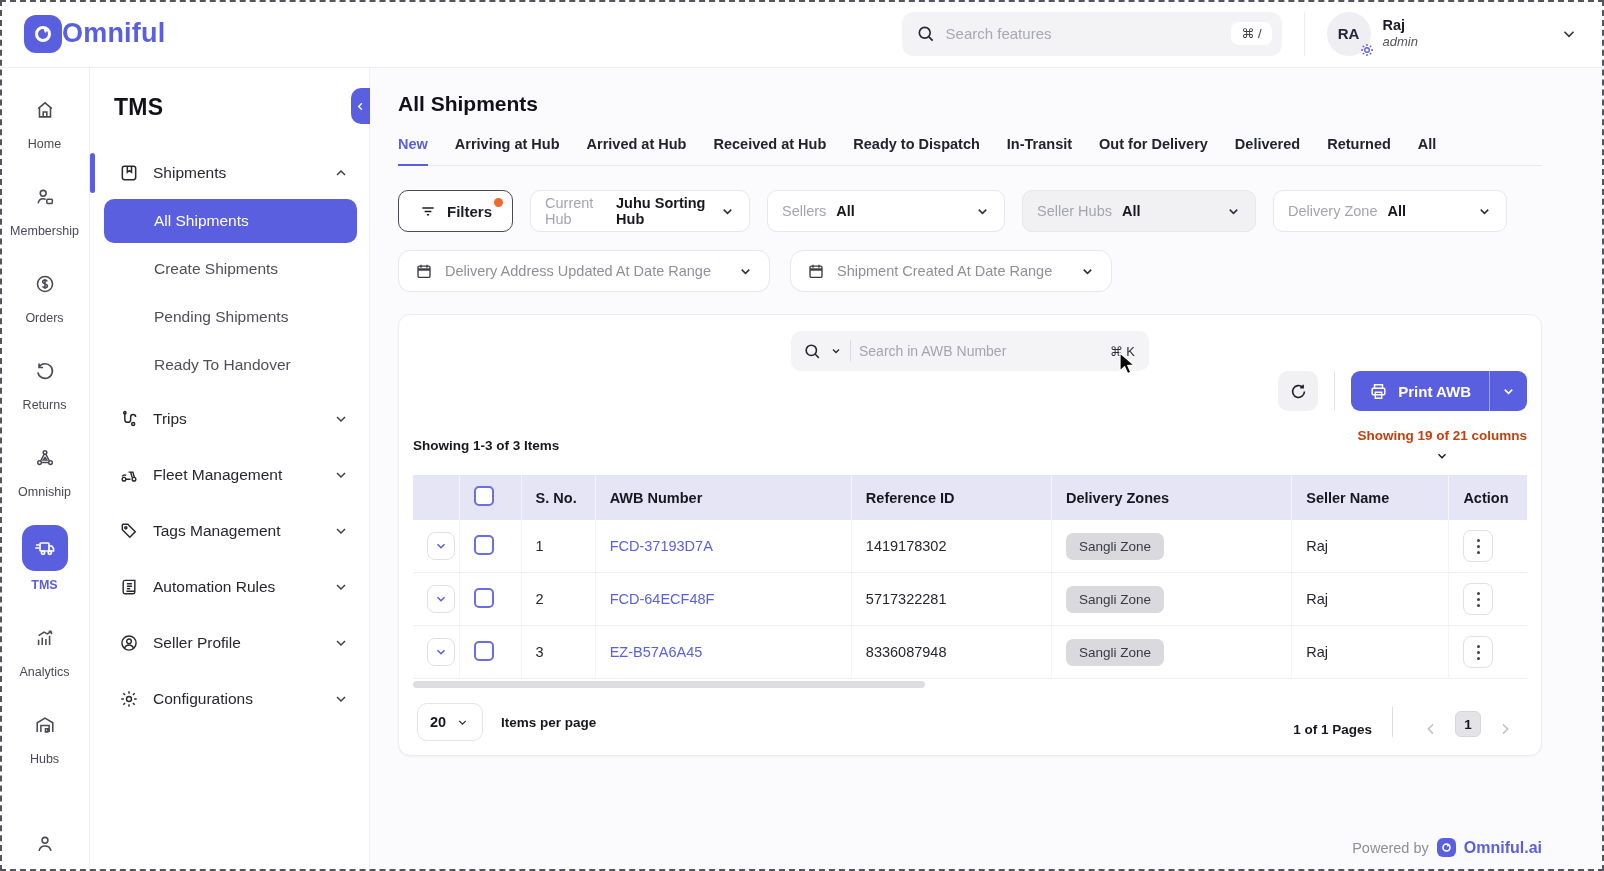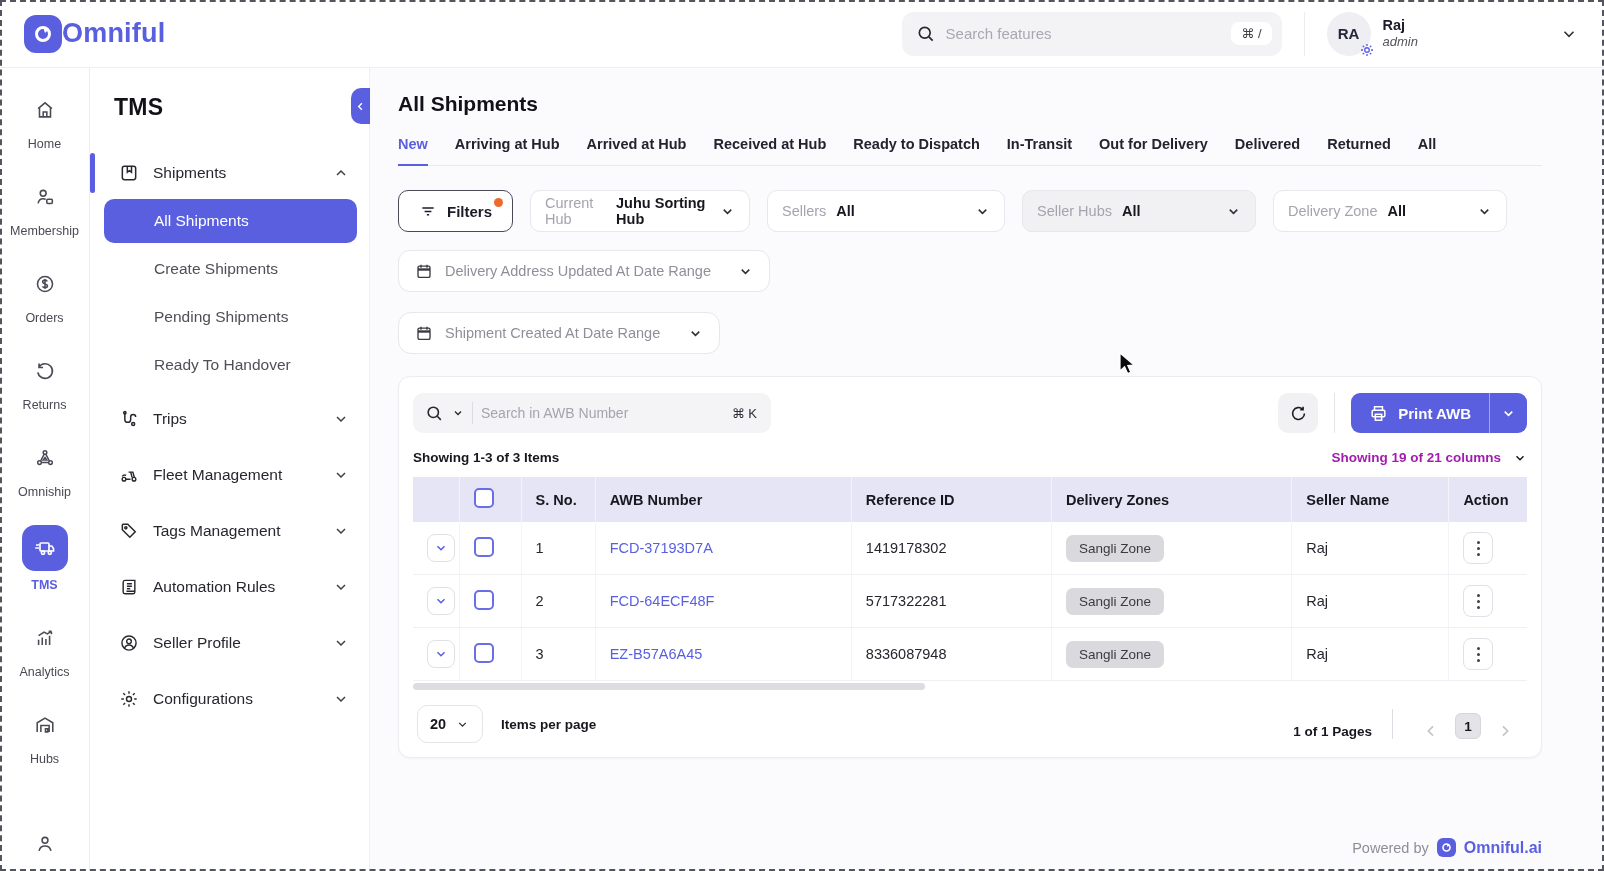--- a/index.html
+++ b/index.html
@@ -62,42 +62,42 @@
 
   .filter-row { display:flex; gap:17px; margin-top:24px; }
   .btn-filters { position:relative; display:flex; align-items:center; gap:10px; height:42px; padding:0 20px; border:1.5px solid #4a4a55; border-radius:10px; background:#fff; font-size:15px; font-weight:700; color:#1c1c28; cursor:pointer; }
   .filters-dot { position:absolute; top:7px; right:9px; width:9px; height:9px; border-radius:50%; background:#ed6a2c; }
   .select-pill { display:flex; align-items:center; gap:10px; height:42px; padding:0 14px; background:#fff; border:1px solid #e7e7ec; border-radius:10px; cursor:pointer; }
   .select-pill.muted { background:#f1f1f4; }
   .sel-label { font-size:14.5px; color:#a4a4af; }
   .sel-value { font-size:14.5px; font-weight:700; color:#17171f; }
   .sel-caret { margin-left:auto; color:#2d2d36; }
   .w-hub{width:220px;} .w-sellers{width:238px;} .w-sellerhubs{width:234px;} .w-zone{width:234px;}
-  .date-row { display:flex; gap:20px; margin-top:18px;flex-direction:column; }
+  .date-row { display:flex; gap:20px; margin-top:18px; }
   .date-pill { display:flex; align-items:center; gap:12px; height:42px; padding:0 16px; background:#fff; border:1px solid #e7e7ec; border-radius:12px; cursor:pointer; }
   .date-label { font-size:14.5px; color:#8f8f9a; }
   .w-date1{width:372px;} .w-date2{width:322px;border-radius:13px;}
 
   
   .card { margin-top:22px; background:#fff; border:1px solid #ececf1; border-radius:12px; padding:16px 14px 14px; box-shadow:0 1px 2px rgba(20,20,40,.04); }
-  .card-toolbar { display:flex; align-items:center; }
+  .card-toolbar { display:flex; align-items:center;flex-direction:column; }
   .awb-search { width:358px; height:40px; background:#f4f4f6; border-radius:10px; display:flex; align-items:center; gap:8px; padding:0 14px 0 12px; }
   .awb-search .divider-v { width:1px; height:22px; background:#dcdce2; }
   .awb-search input { flex:1; border:none; outline:none; background:transparent; font-size:14px; color:#3f3f46; font-family:inherit; }
   .awb-search input::placeholder { color:#a4a4af; }
   .awb-kbd { font-size:13px; color:#2d2d36; white-space:nowrap; }
   .toolbar-right { margin-left:auto; display:flex; align-items:center; }
   .btn-refresh { width:40px; height:40px; border:none; background:#f1f1f4; border-radius:10px; display:flex; align-items:center; justify-content:center; color:#1c1c28; cursor:pointer; }
   .toolbar-sep { width:1px; height:40px; background:#e4e4e9; margin:0 16px; }
   .btn-print { display:flex; align-items:stretch; background:#5a5fe0; border-radius:9px; overflow:hidden; color:#fff; cursor:pointer; }
   .btn-print-main { display:flex; align-items:center; gap:10px; padding:0 18px; height:40px; font-size:15px; font-weight:600; }
   .btn-print-caret { width:38px; display:flex; align-items:center; justify-content:center; border-left:1px solid rgba(255,255,255,.45); }
   .counts-row { display:flex; align-items:center; justify-content:space-between; margin-top:17px; }
   .counts-left { font-size:13.5px; font-weight:700; color:#17171f; }
-  .counts-right { font-size:13.5px; font-weight:700; color:#a21caf; display:flex; align-items:center; gap:12px; cursor:pointer; }
+  .counts-right { font-size:13.5px; font-weight:700; color:#c2410c; display:flex; align-items:center; gap:6px; cursor:pointer;flex-direction:column; }
 
   table.grid { width:100%; border-collapse:collapse; table-layout:fixed; margin-top:12px; }
   .grid th { background:#e5e5f6; font-size:14.5px; font-weight:700; color:#17171f; text-align:left; padding:11px 14px; border-right:1px solid #f3f3fb; }
   .grid th:last-child { border-right:none; }
   .grid td { padding:10px 14px; border-bottom:1px solid #f0f0f4; border-right:1px solid #f4f4f8; font-size:14.5px; color:#26262e; background:#fff; }
   .grid td:last-child { border-right:none; }
   .grid td.action-cell, .grid th.action-col { border-left:1px solid #e3e3ea; }
   .col-expand{width:46px;} .col-check{width:62px;} .col-sno{width:74px;}
   .col-awb{width:256px;} .col-ref{width:200px;} .col-zone{width:240px;}
   .col-seller{width:157px;} .col-action{width:78px;}

